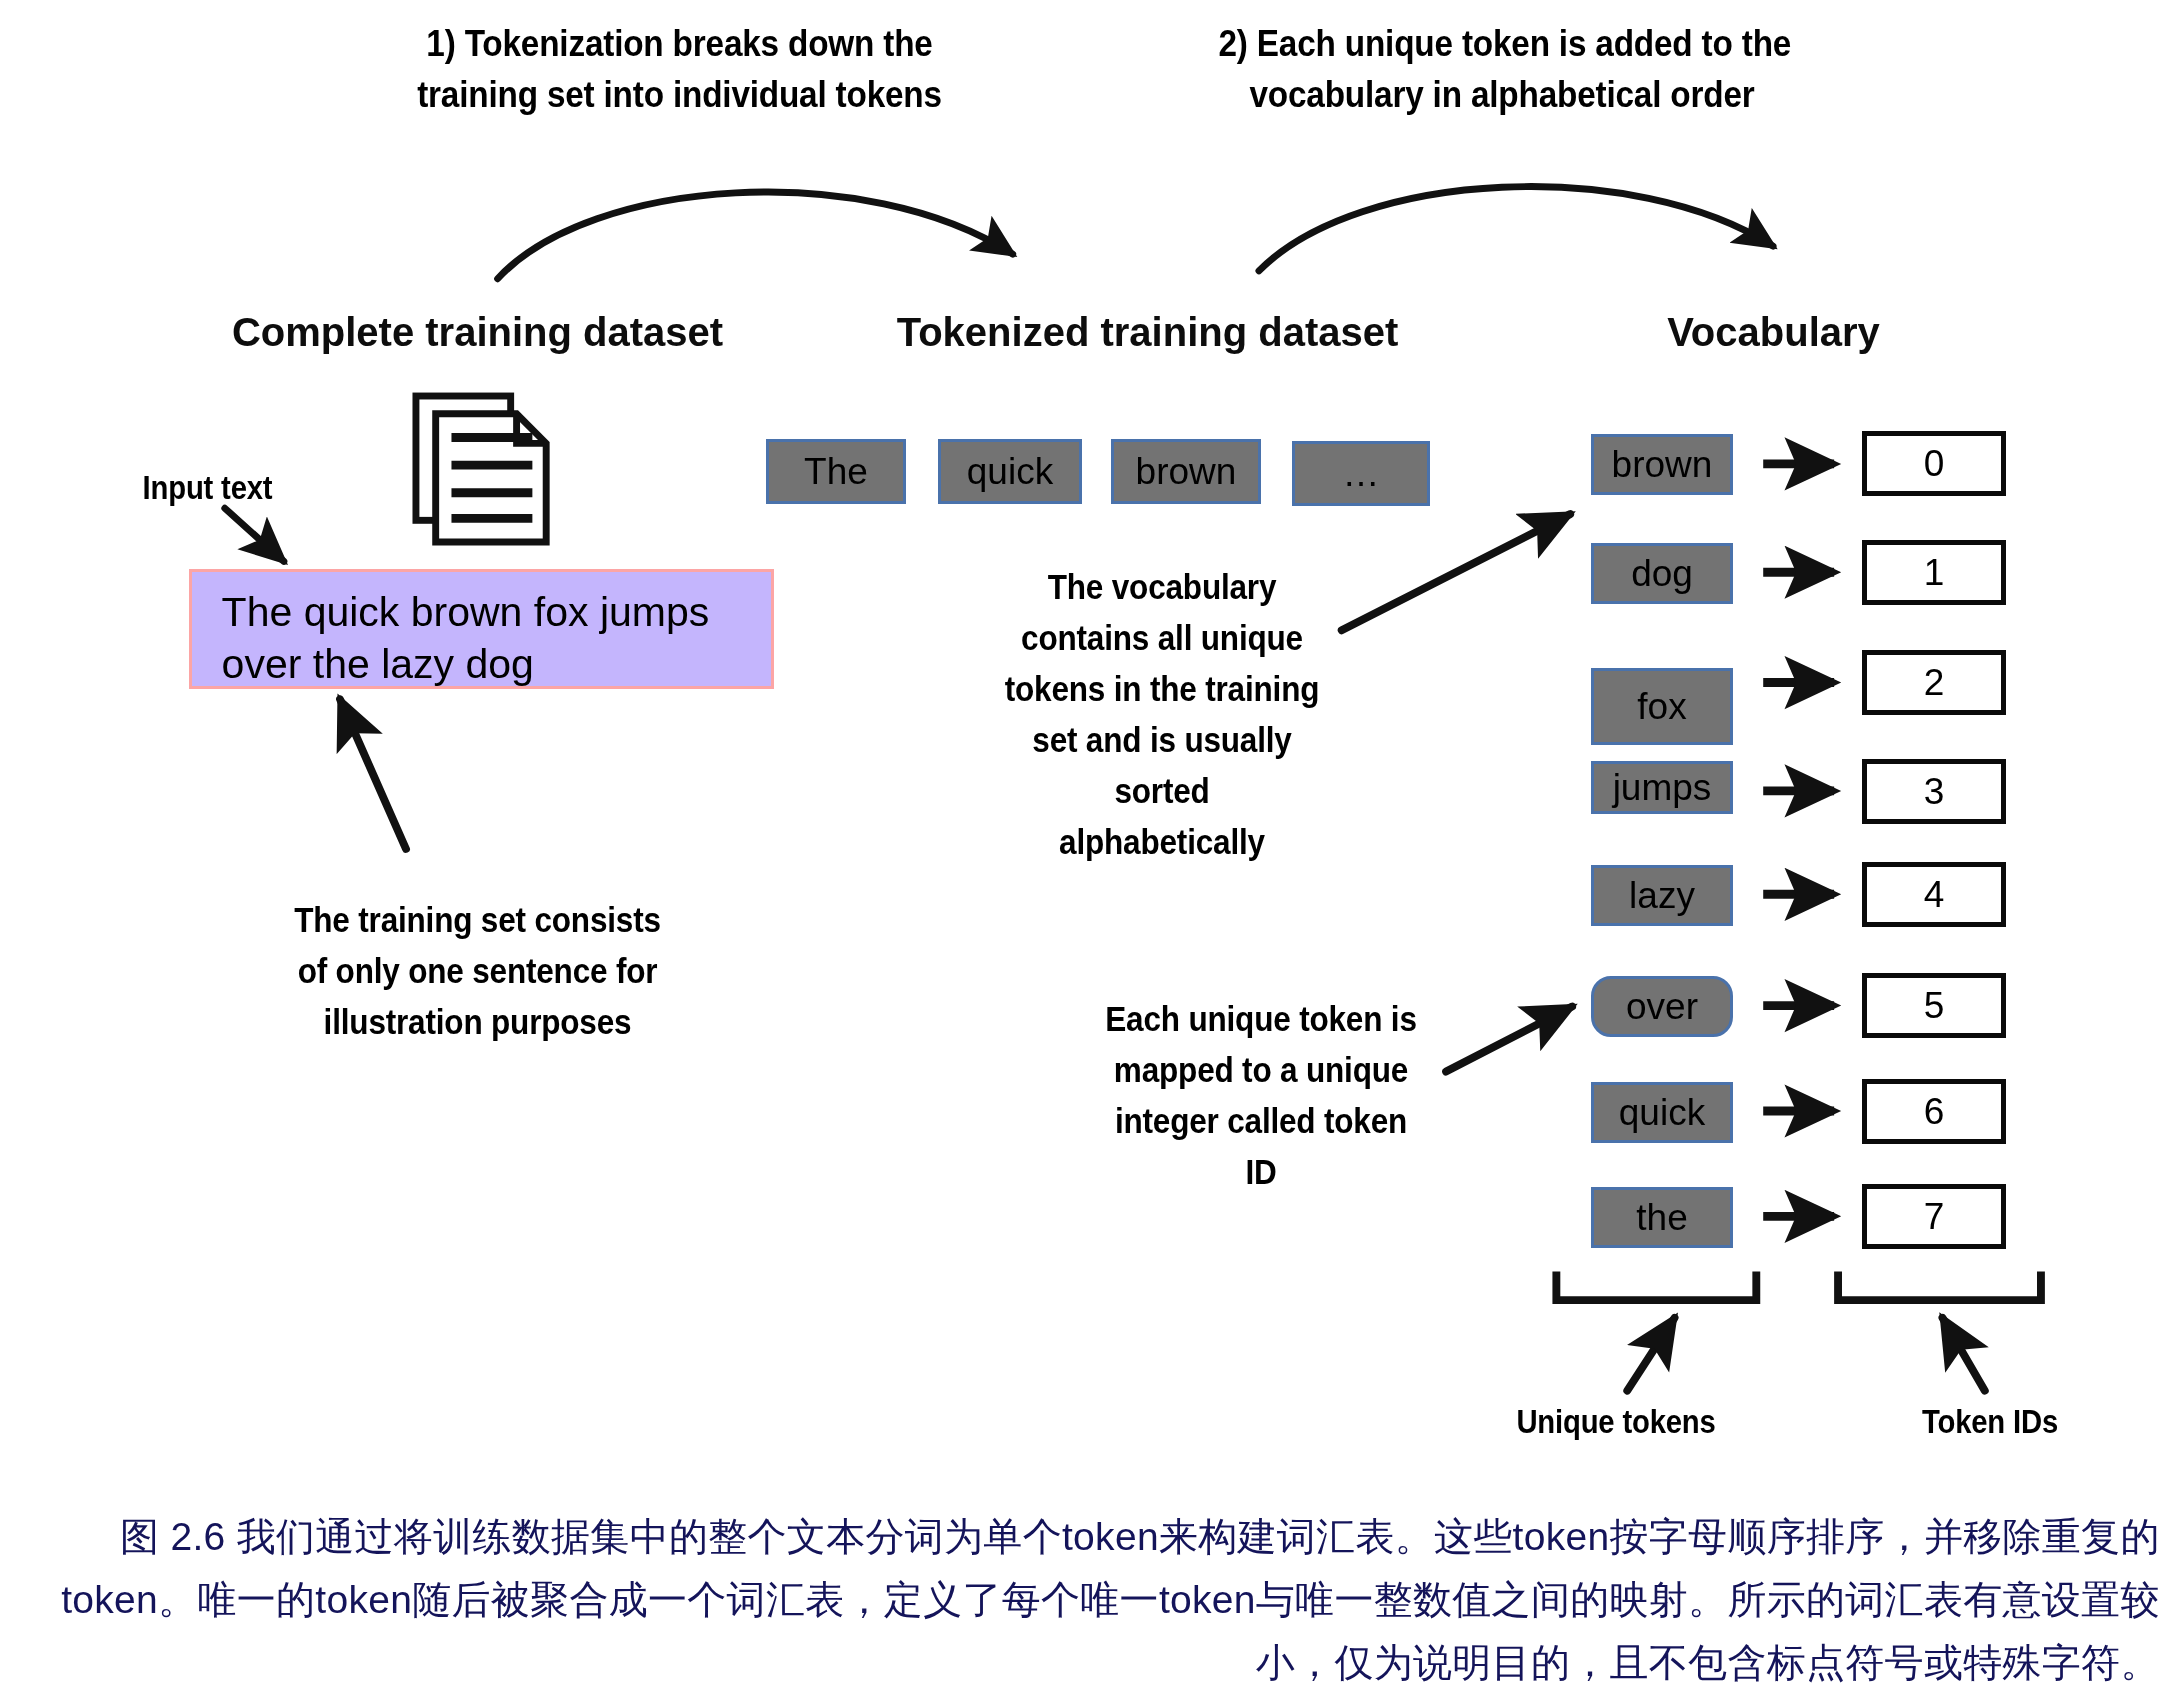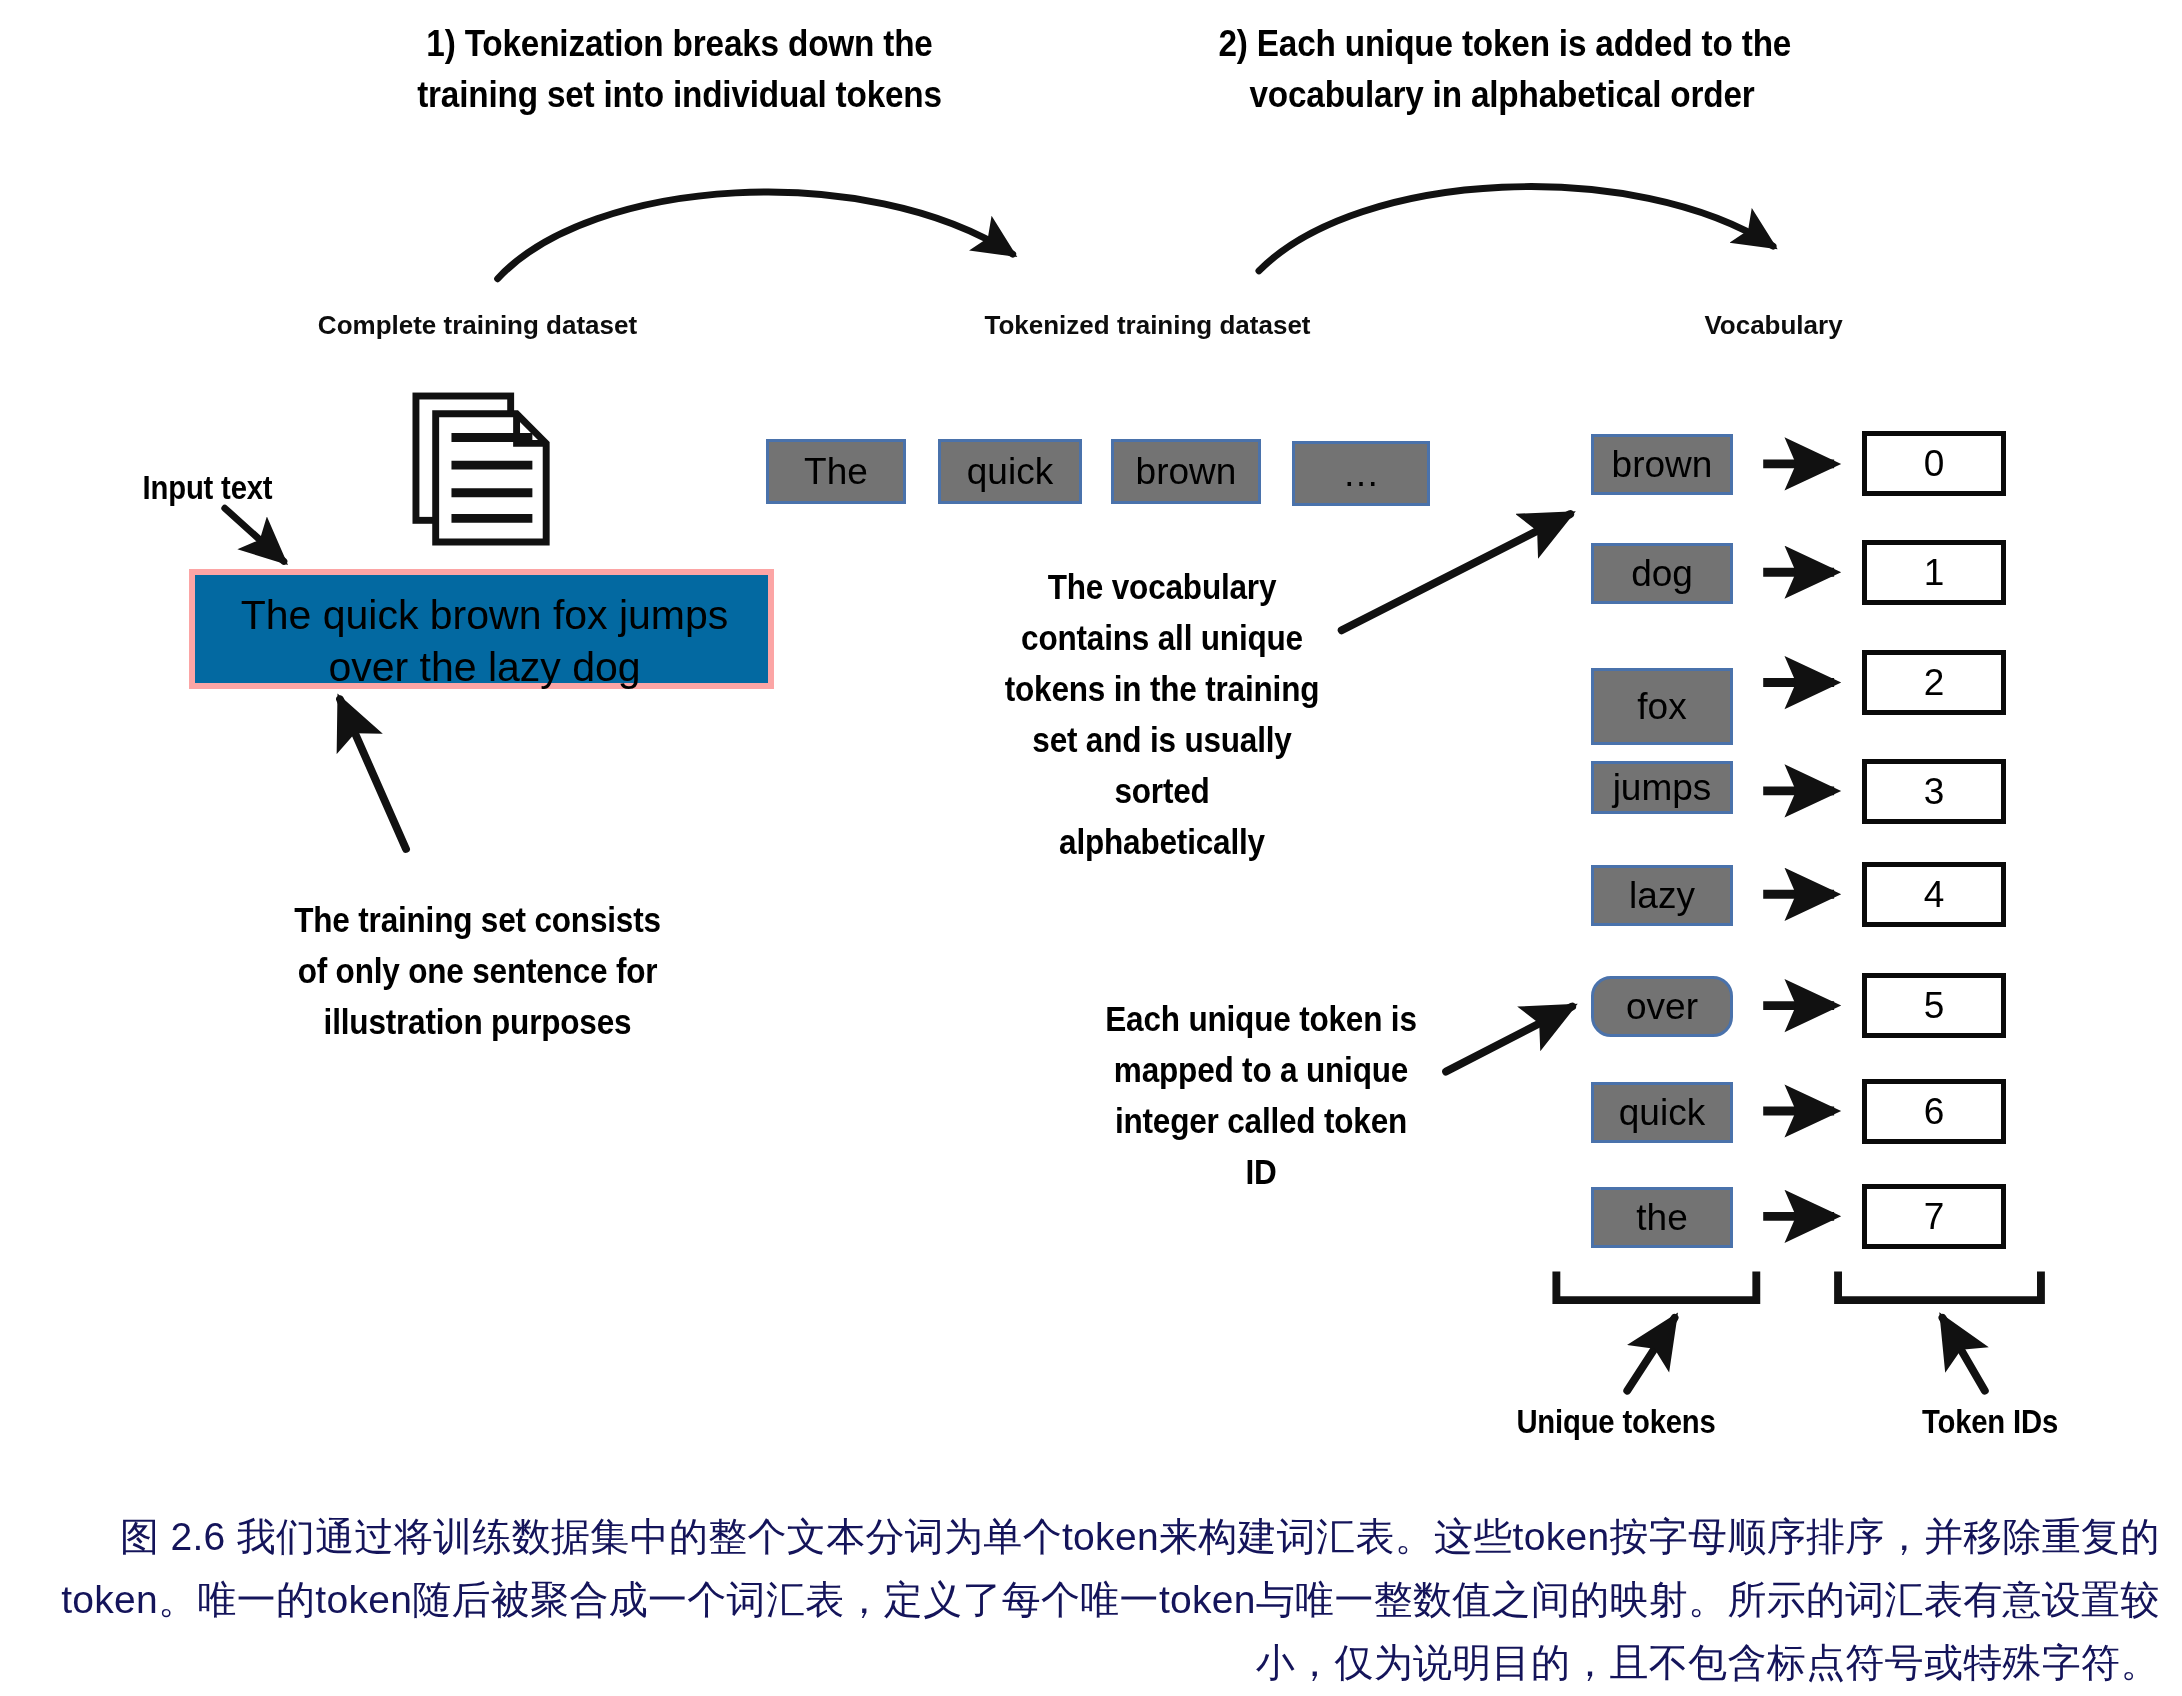--- a/index.html
+++ b/index.html
@@ -35,21 +35,21 @@
     white-space: nowrap;
   }
   .anno.step { font-size: 37px; line-height: 1.38; }
   .anno.mid  { font-size: 35px; line-height: 1.46; }
   .anno.small{ font-size: 32.5px; }
 
   
   .heading {
     font-family: "Liberation Sans", sans-serif;
     font-weight: bold;
-    font-size: 26px;
+    font-size: 40px;
     color: #0d0d0d;
     text-align: center;
     white-space: nowrap;
   }
 
   
   .bluebox {
     box-sizing: border-box;
     border: 3px solid #4a72ab;
     background: #737373;
@@ -67,28 +67,27 @@
     background: #ffffff;
     display: flex;
     align-items: center;
     justify-content: center;
     font-family: "Liberation Sans", sans-serif;
     color: #000000;
     font-size: 37px;
   }
   .inputbox {
     box-sizing: border-box;
-    border: 6px solid #fca5a5;
-    background: #0369a1;
+    border: 3px solid #fca5a5;
+    background: #c4b5fd;
     padding: 13.8px 23.6px 13.8px 29.6px;
     font-family: "Liberation Sans", sans-serif;
     font-size: 41px;
     line-height: 1.28;
     color: #000000;
-    text-align: center;
   }
 
   
   .caption {
     position: absolute;
     left: 21.7px;
     top: 1505px;
     width: 2138px;
     font-family: "Liberation Sans", sans-serif;
     font-size: 39px;

